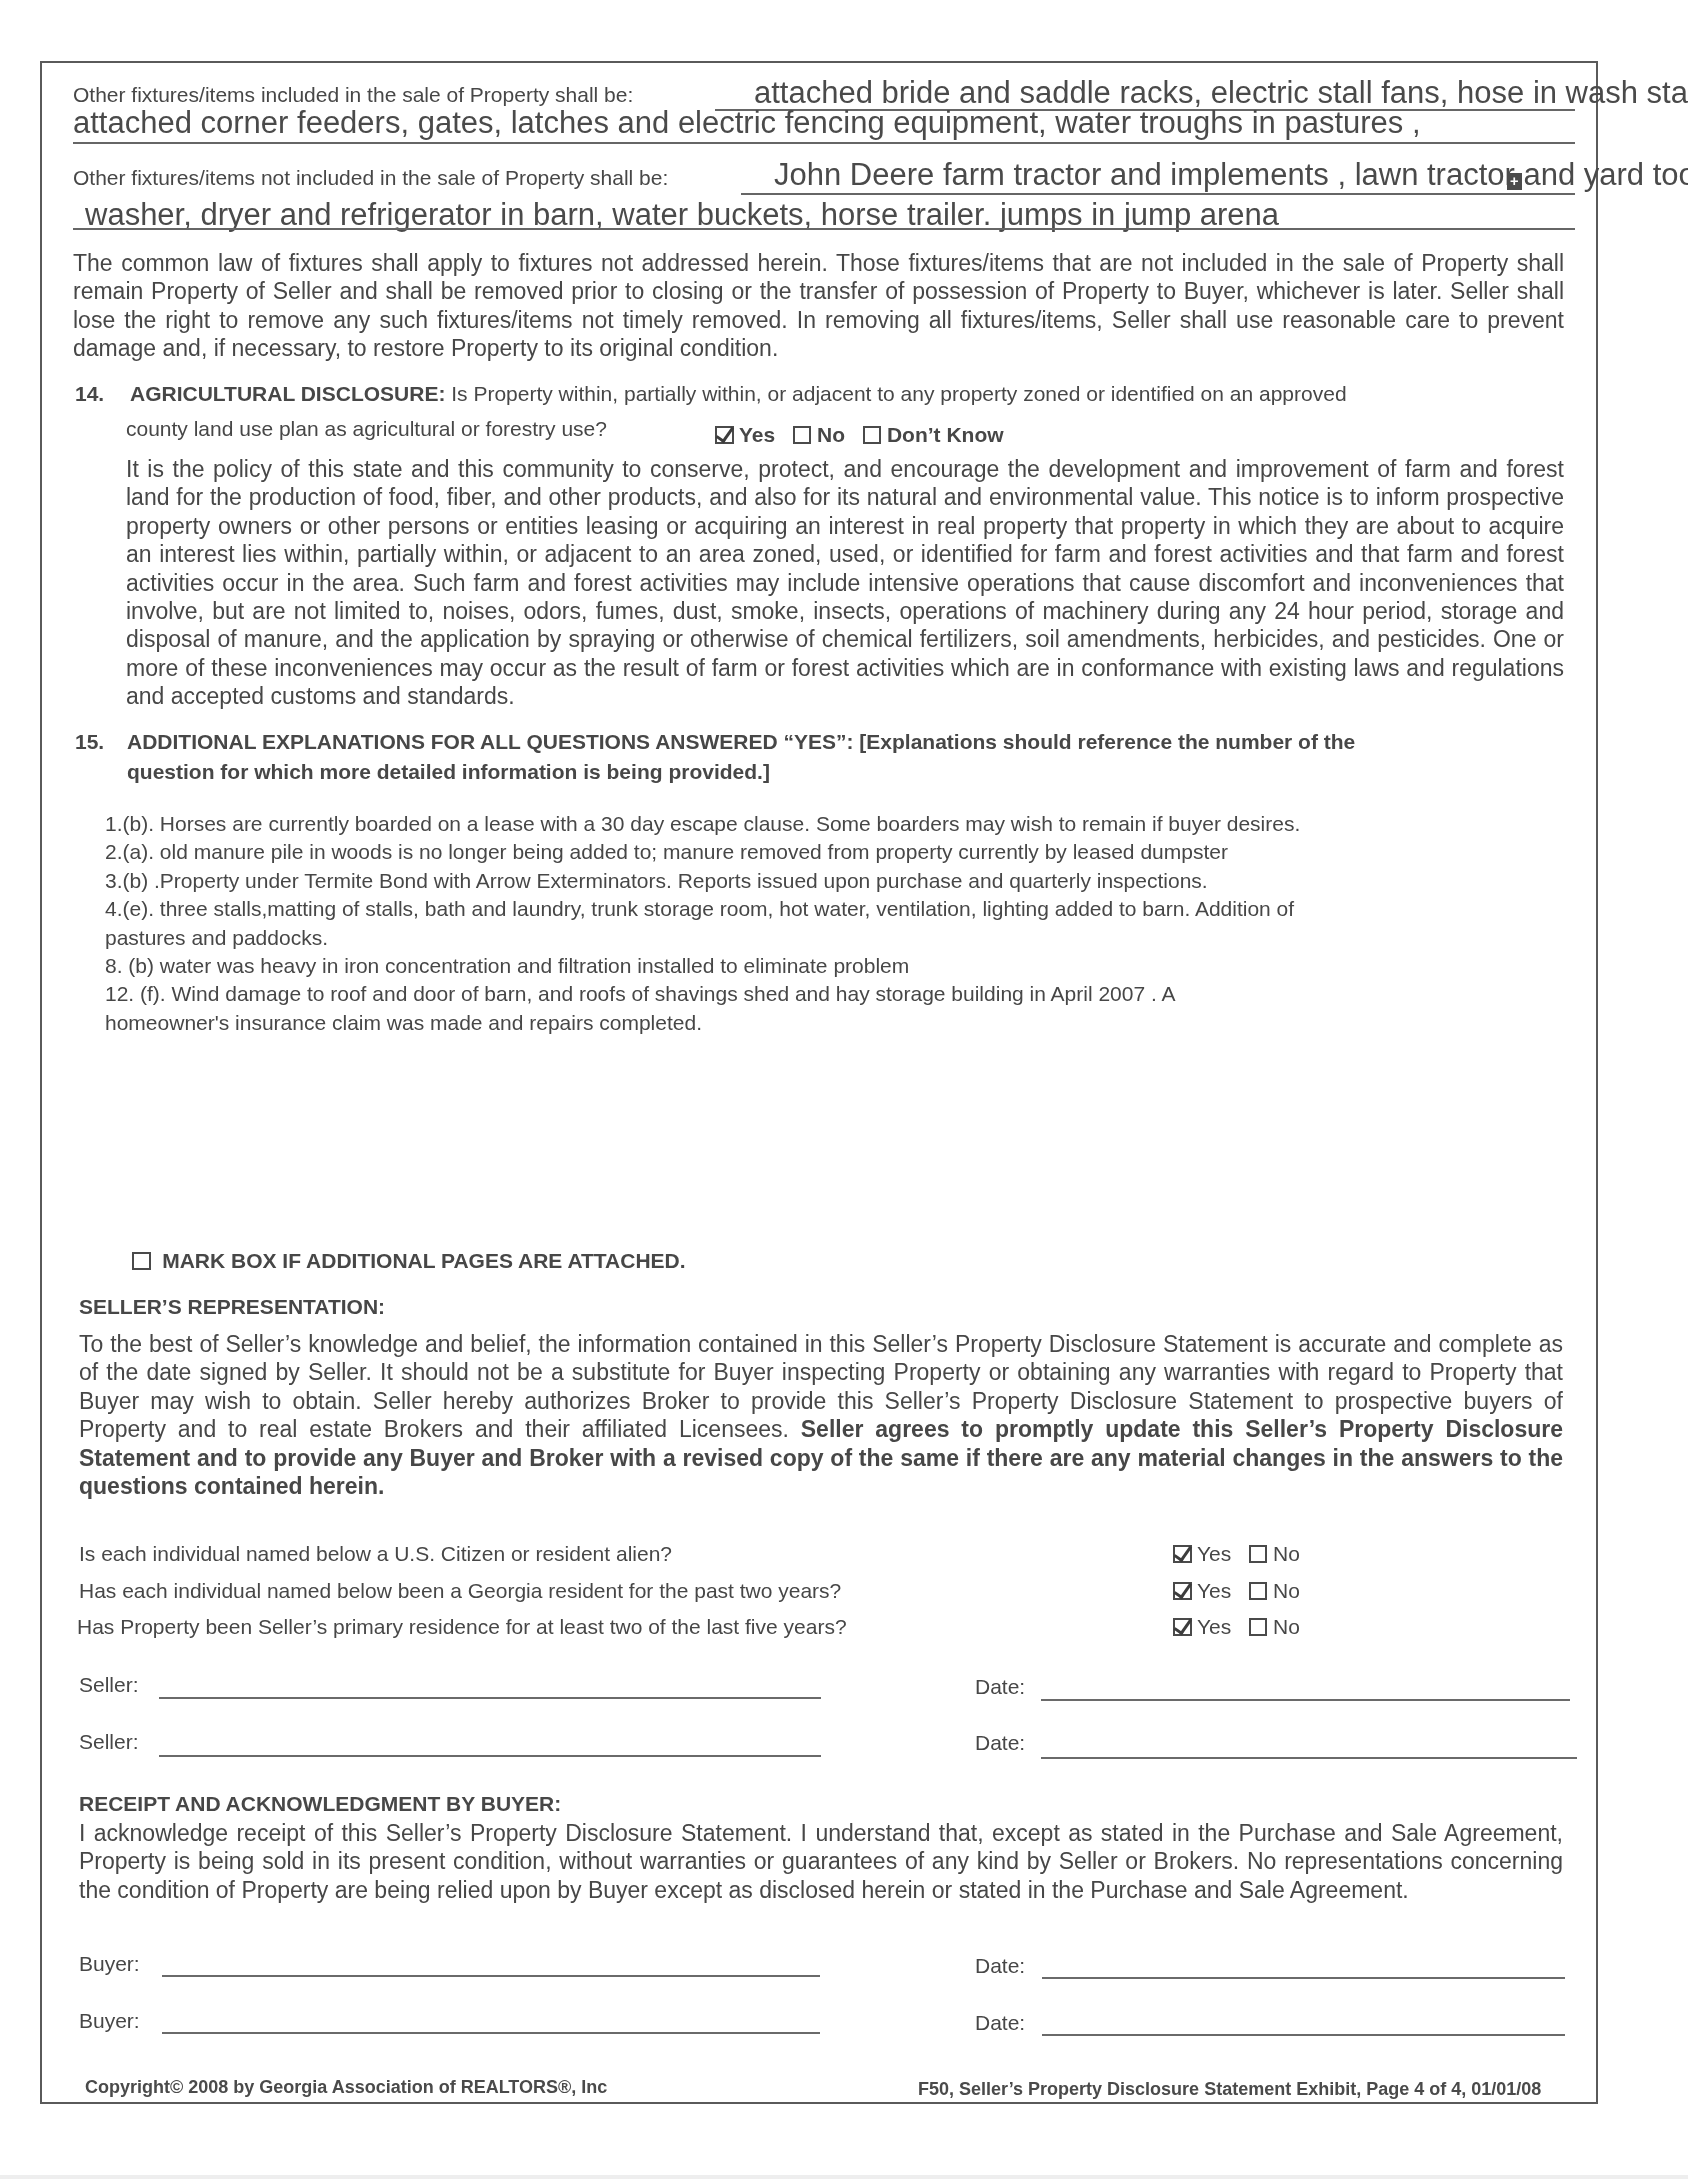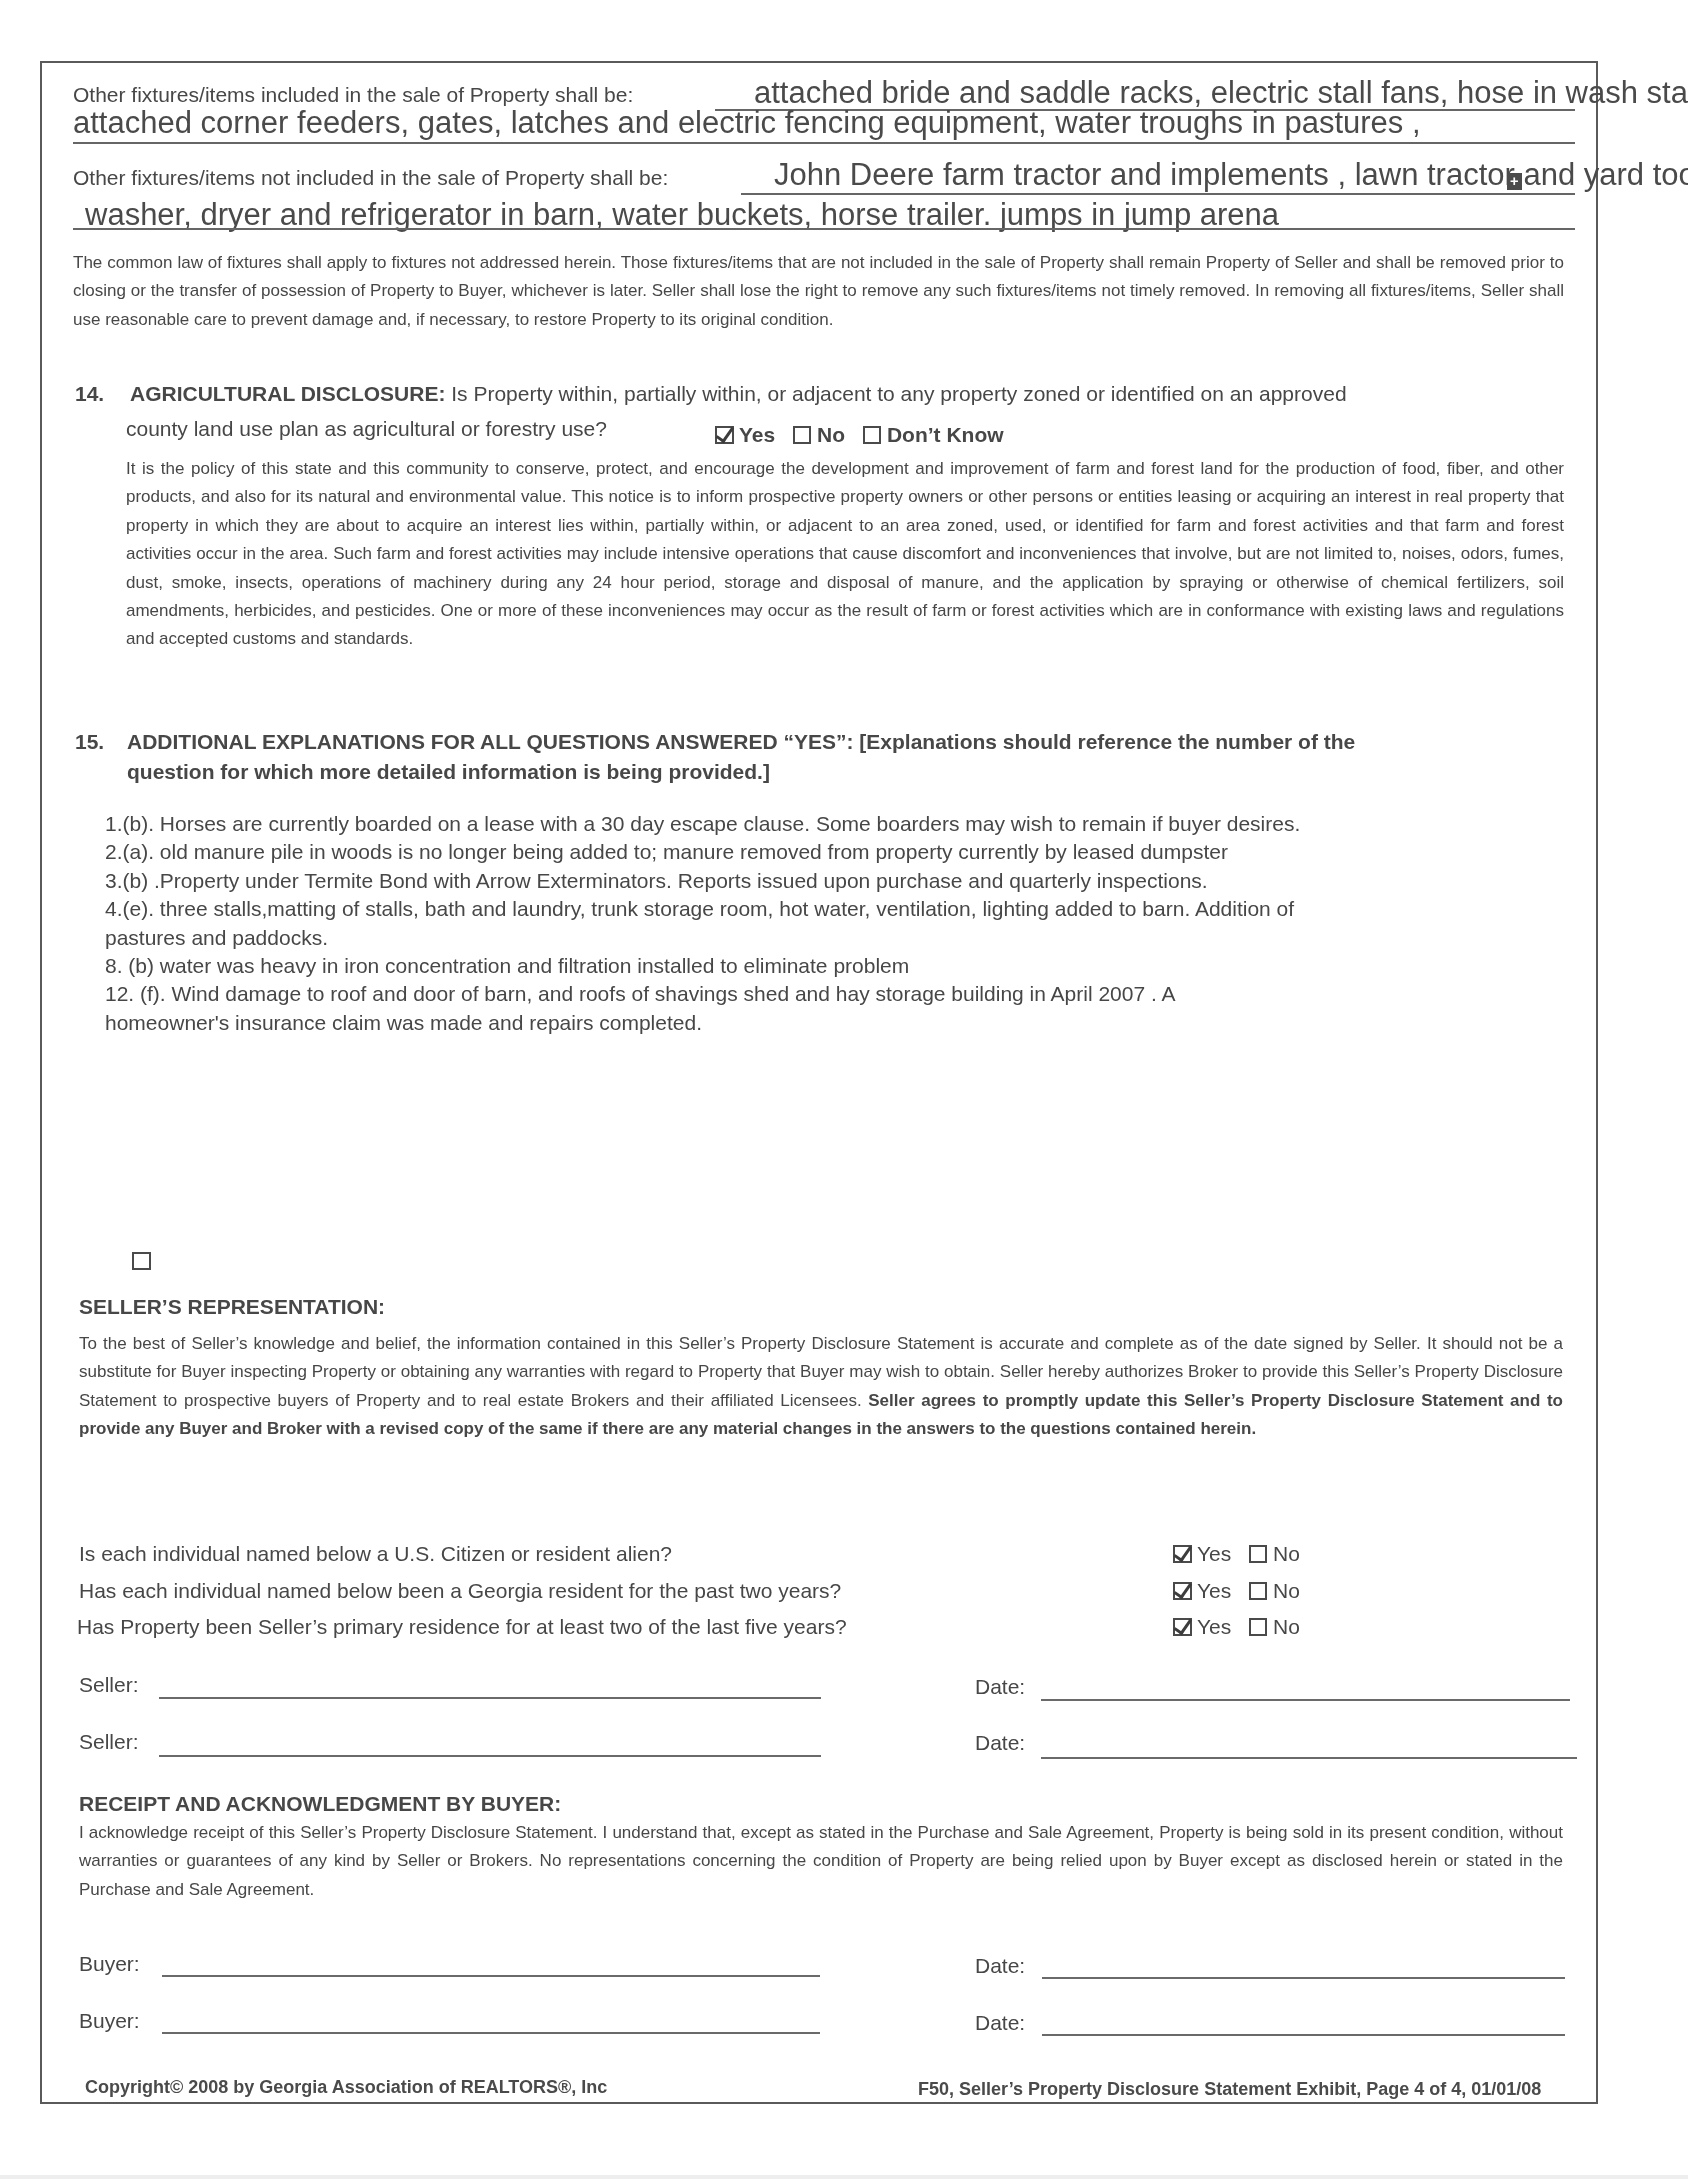--- a/index.html
+++ b/index.html
@@ -2,21 +2,21 @@
 <html style="font-size:10.6px"><head>
 <meta charset="utf-8">
 <style>
   html, body { margin: 0; padding: 0; background: #ffffff; }
   body { width: 1688px; height: 2183px; position: relative; overflow: hidden;
          font-family: "Liberation Sans", sans-serif; color: #474747; }
   .page-frame { position: absolute; left: 40px; top: 61px; width: 1558px; height: 2043px;
                 border: 2.6px solid #5a5a5a; box-sizing: border-box; }
   .abs { position: absolute; white-space: nowrap; }
   .txt { font-size: 21px; line-height: 28.4px; }
-  .para { position: absolute; font-size: 17px; line-height: 28.4px; text-align: justify;
+  .para { position: absolute; font-size: 23px; line-height: 28.4px; text-align: justify;
           text-align-last: left; }
   .b { font-weight: bold; }
   .i { }
   .uline { position: absolute; height: 0; border-top: 2px solid #666; }
   .fill { position: absolute; font-size: 31px; line-height: 28.4px; white-space: nowrap; color: #4a4a4a; }
   .cb { display: inline-block; width: 18.5px; height: 18.5px; border: 2.6px solid #4a4a4a;
         box-sizing: border-box; position: relative; vertical-align: -2px; background: #fff; }
   .cb.checked::after { content: ""; position: absolute; left: 2.6px; top: -4px; width: 6.6px; height: 14.6px;
         border-right: 3.3px solid #3c3c3c; border-bottom: 3.3px solid #3c3c3c; transform: rotate(35deg); }
   .overflow-mark { position: absolute; width: 14.6px; height: 17px; background: #4b4b4b; color: #fff;
@@ -68,20 +68,21 @@
   <div class="txt">3.(b) .Property under Termite Bond with Arrow Exterminators.  Reports issued upon purchase and quarterly inspections.</div>
   <div class="txt">4.(e). three stalls,matting of stalls, bath and laundry, trunk storage room, hot water, ventilation, lighting  added to barn.  Addition of</div>
   <div class="txt">pastures and paddocks.</div>
   <div class="txt">8. (b) water was heavy in iron concentration and filtration installed to eliminate problem</div>
   <div class="txt">12. (f).  Wind damage to roof and door of barn, and roofs of shavings shed and hay storage building  in April 2007 .  A</div>
   <div class="txt">homeowner's insurance claim was made and repairs completed.</div>
 </div>
 
 <span class="abs txt b" style="left:132px; top:1247px;">
   <span class="cb"></span>&nbsp;
+  <span>MARK BOX IF ADDITIONAL PAGES ARE ATTACHED.</span>
 </span>
 
 <span class="abs txt b" style="left:79px; top:1293px;">SELLER’S REPRESENTATION:</span>
 <div class="para" style="left:79px; top:1330px; width:1484px;"><span>To the best of Seller’s knowledge and belief, the information contained in this Seller’s Property Disclosure Statement is accurate and complete as of the date signed by Seller. It should not be a substitute for Buyer inspecting Property or obtaining any warranties with regard to Property that Buyer may wish to obtain. Seller hereby authorizes Broker to provide this Seller’s Property Disclosure Statement to prospective buyers of Property and to real estate Brokers and their affiliated Licensees. </span><span class="b">Seller agrees to promptly update this Seller’s Property Disclosure Statement and to provide any Buyer and Broker with a revised copy of the same if there are any material changes in the answers to the questions contained herein.</span></div>
 
 <div>
   <span class="abs txt" style="left:79px; top:1540px;">Is each individual named below a U.S. Citizen or resident alien?</span>
   <span class="abs txt" style="left:1173px; top:1540px;">
     <span class="cb checked"></span>
     <span>Yes</span>&nbsp;&nbsp;

